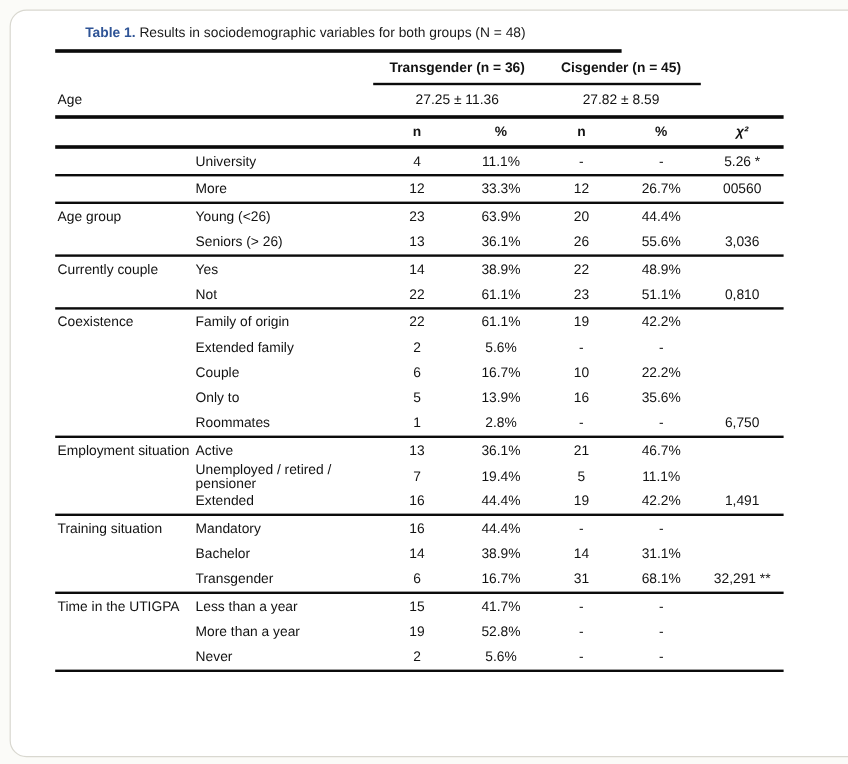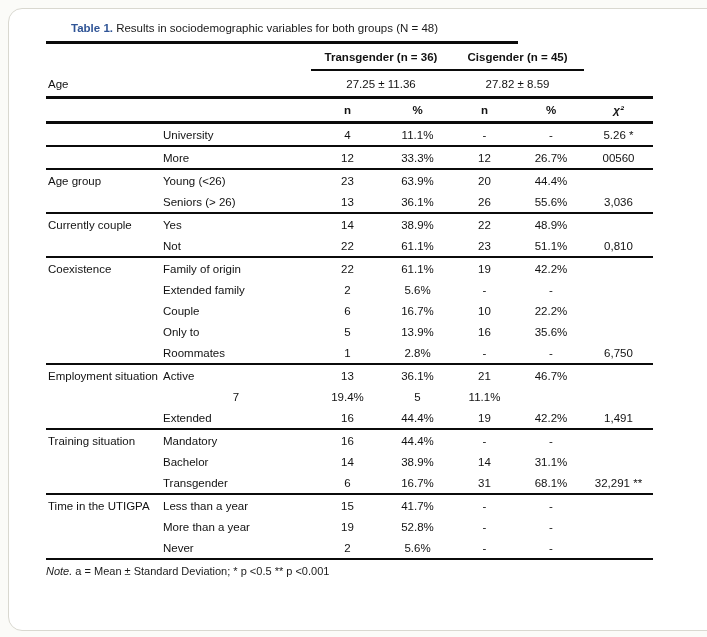--- a/index.html
+++ b/index.html
@@ -171,20 +171,21 @@
       <div class="l">Employment situation</div>
       <div class="l">Active</div>
       <div class="c">13</div>
       <div class="c">36.1%</div>
       <div class="c">21</div>
       <div class="c">46.7%</div>
       <div class="c"></div>
     </div>
     <div class="grid row">
       <div class="l"></div>
+      <div class="l">Unemployed / retired / pensioner</div>
       <div class="c">7</div>
       <div class="c">19.4%</div>
       <div class="c">5</div>
       <div class="c">11.1%</div>
       <div class="c"></div>
     </div>
     <div class="grid row group-end">
       <div class="l"></div>
       <div class="l">Extended</div>
       <div class="c">16</div>
@@ -241,16 +242,15 @@
     <div class="grid row group-end">
       <div class="l"></div>
       <div class="l">Never</div>
       <div class="c">2</div>
       <div class="c">5.6%</div>
       <div class="c">-</div>
       <div class="c">-</div>
       <div class="c"></div>
     </div>
 
-    <p class="note"><span class="nlabel">Note.</span><span> a = Mean ± Standard Deviation; * p &lt;0.5 ** p &lt;0.001</span></p>
 
   </div>
 </div>
 
 </body></html>

